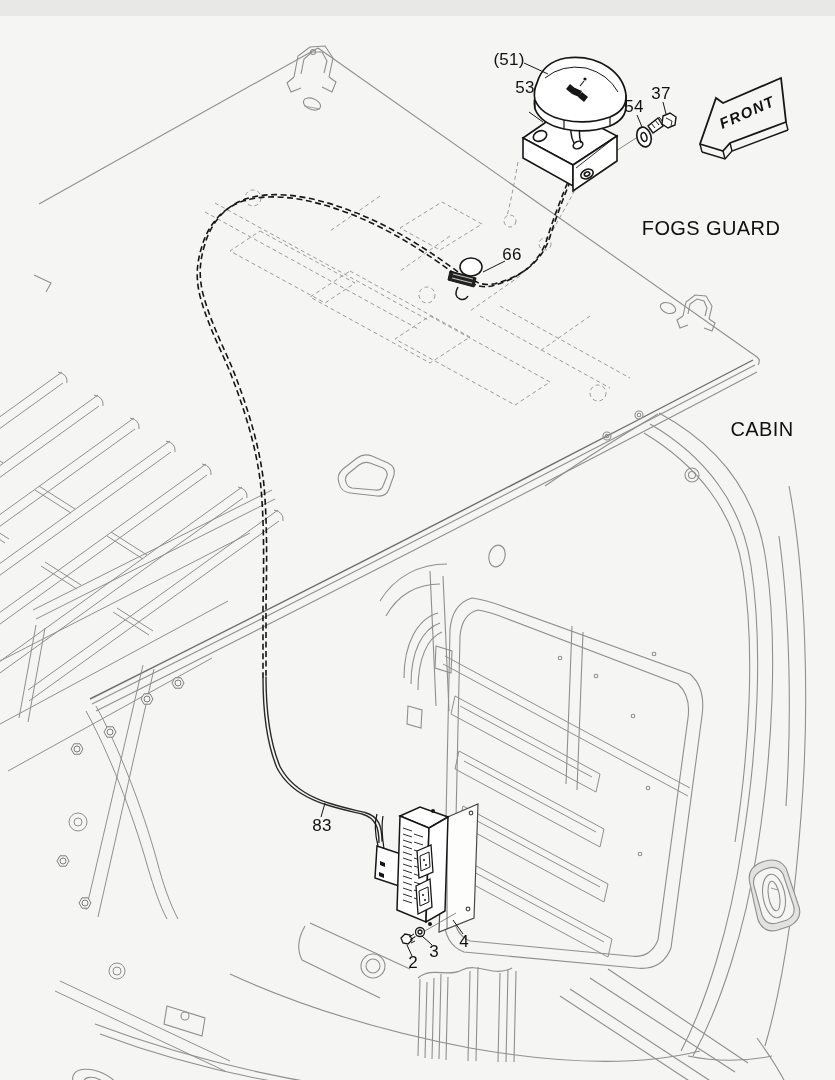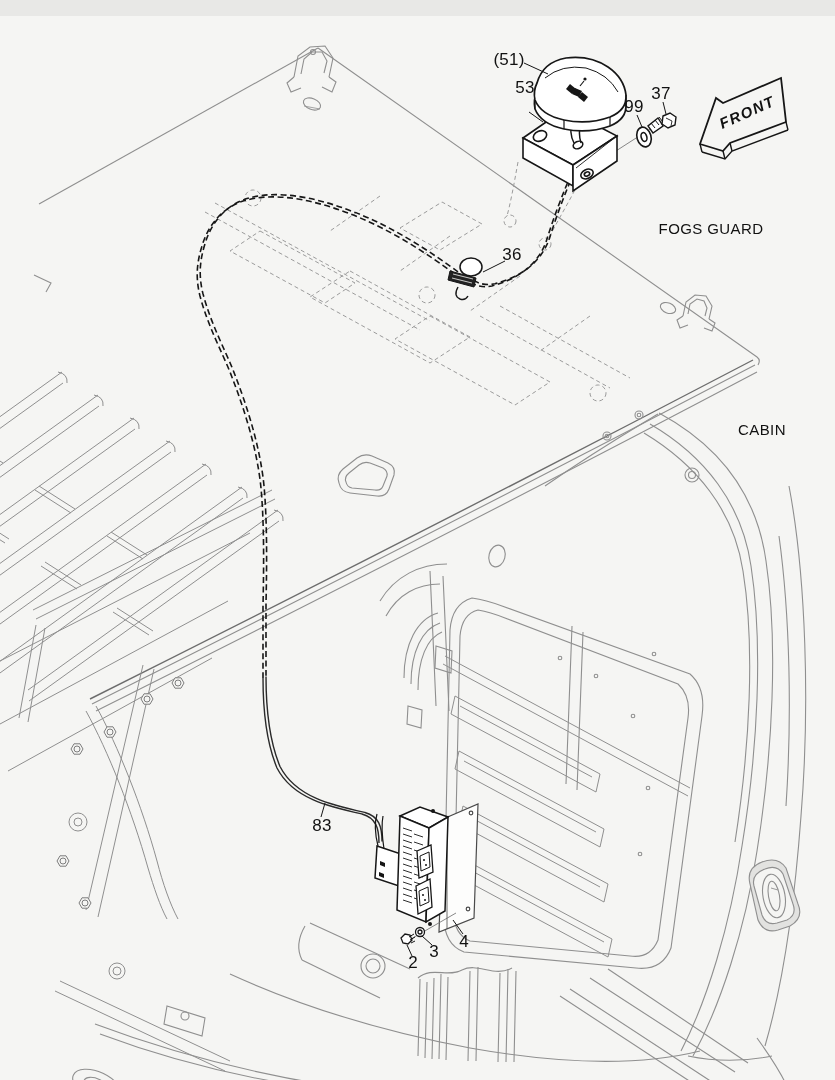--- a/index.html
+++ b/index.html
@@ -1,21 +1,21 @@
 <!DOCTYPE html>
 <html><head>
 <meta charset="utf-8">
 <style>
   html,body{margin:0;padding:0;background:#e8e8e6;}
   .stage{position:relative;width:835px;height:1080px;margin:16px auto;background:#f5f5f3;overflow:hidden;
          font-family:"Liberation Sans","DejaVu Sans",sans-serif;}
   .stage svg{position:absolute;left:0;top:0;width:835px;height:1080px;}
   .callout{position:absolute;transform:translate(-50%,-50%);font-size:17px;color:#111;
            white-space:nowrap;letter-spacing:.2px;}
-  .area-label{position:absolute;transform:translate(-50%,-50%);font-size:15px;color:#111;
+  .area-label{position:absolute;transform:translate(-50%,-50%);font-size:20px;color:#111;
               white-space:nowrap;letter-spacing:.4px;}
   .front-label{position:absolute;font-size:15px;font-weight:bold;font-style:italic;color:#111;
                transform:translate(-50%,-50%) rotate(-24deg);letter-spacing:1.5px;}
 </style>
 </head>
 <body>
 
 <div class="stage">
 <svg viewBox="0 0 835 1080">
 
@@ -320,23 +320,23 @@
     <path d="M505,245 L483,256"></path>
     <path d="M321,801 L325,787"></path>
     <path d="M412,940 L407,929"></path>
     <path d="M432,929 L422,920"></path>
     <path d="M463,918 L453,904"></path>
   </g>
 </svg>
 
   <div class="callout" style="left:509px;top:44px">(51)</div>
   <div class="callout" style="left:525px;top:72px">53</div>
-  <div class="callout" style="left:634px;top:91px">99</div>
+  <div class="callout" style="left:634px;top:91px">54</div>
   <div class="callout" style="left:661px;top:78px">37</div>
-  <div class="callout" style="left:512px;top:239px">36</div>
+  <div class="callout" style="left:512px;top:239px">66</div>
   <div class="callout" style="left:322px;top:810px">83</div>
   <div class="callout" style="left:413px;top:947px">2</div>
   <div class="callout" style="left:434px;top:936px">3</div>
   <div class="callout" style="left:464px;top:926px">4</div>
 
   <div class="area-label" style="left:711px;top:212px">FOGS GUARD</div>
   <div class="area-label" style="left:762px;top:413px">CABIN</div>
   <div class="front-label" style="left:747px;top:96px">FRONT</div>
 </div>
 

